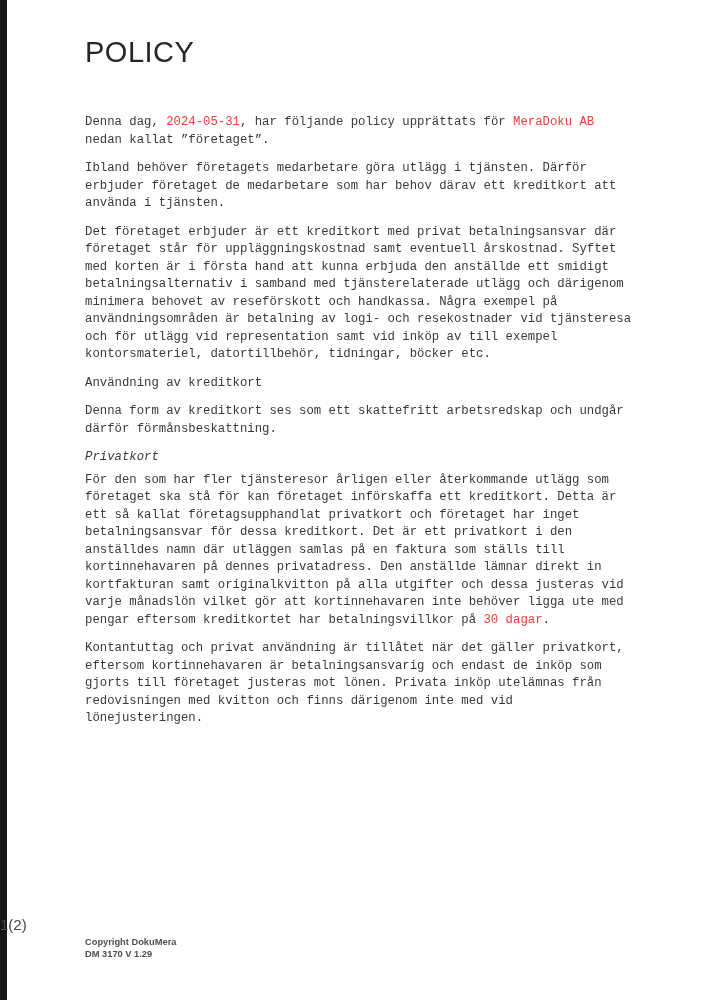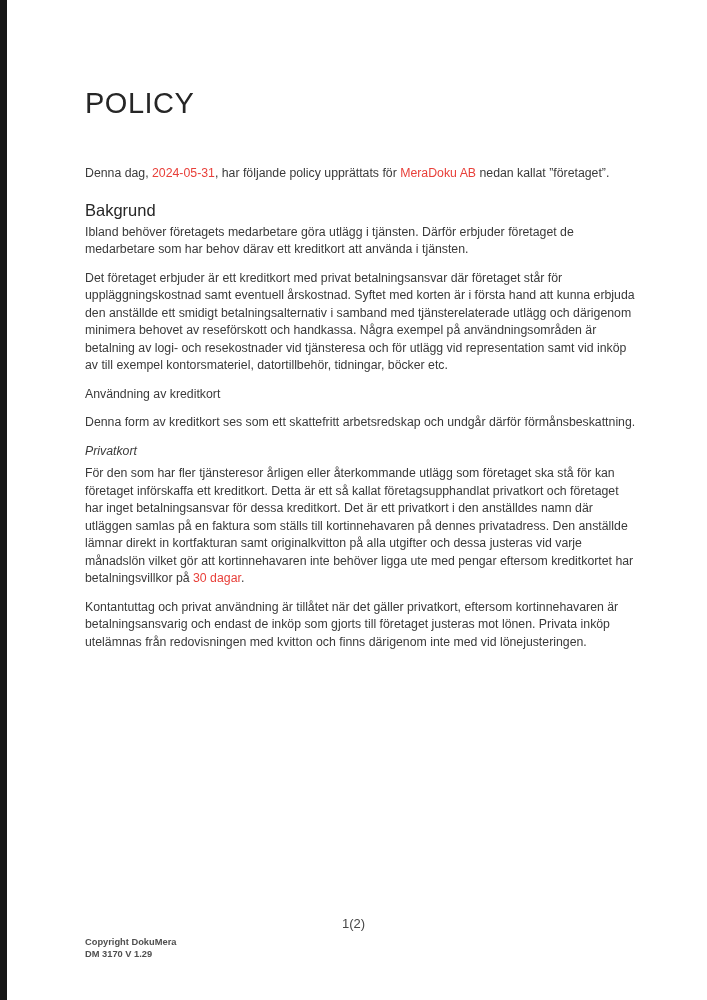--- a/index.html
+++ b/index.html
@@ -11,70 +11,70 @@
     overflow: hidden;
   }
   .edge-strip {
     position: absolute; left: 0; top: 0;
     width: 7px; height: 1000px;
     background: var(--edge, #161616);
   }
   .content {
     position: absolute; left: 85px; top: 0;
     width: 552px;
-    padding-top: 87px;
+    padding-top: 36px;
   }
   .doc-title {
     font-size: 29px; line-height: 32px;
     font-weight: 400; letter-spacing: 0.5px;
     color: var(--heading, #262626);
     margin: 0;
   }
   .doc-subtitle {
     font-size: 12.5px; letter-spacing: 1.3px;
     color: var(--body, #3a3a3a);
     margin-top: 6px;
   }
   .para {
     font-size: 12.3px; line-height: 17.5px;
     color: var(--body, #3a3a3a);
     margin: 0 0 11px 0;
+    font-family: Liberation Mono, monospace;
   }
   .intro { margin-top: 46px; }
   .h2 {
     font-size: 16.5px; line-height: 22px;
     font-weight: 400;
     color: var(--heading, #262626);
     margin: 16px 0 3px 0;
   }
   .subheading { margin-top: 2px; }
   .italic { font-style: italic; margin-bottom: 5px; }
   .red { color: var(--accent, #e8403a); }
   .page-number {
     position: absolute; top: 916px; left: 0;
-    width: 707px; text-align: center;
-    font-size: 13px; color: #474747;
+    width: 707px; text-align: left;
+    font-size: 15px; color: #474747;
   }
   .copyright {
     position: absolute; left: 85px; top: 937px;
     font-size: 9.3px; line-height: 11.5px;
     color: var(--footer, #4f4f4f);
     font-weight: bold;
   }
 </style>
 </head>
 <body>
 
 <div class="edge-strip"></div>
 
 <div class="content">
   <h1 class="doc-title">POLICY</h1>
   <main>
       <p class="para intro"><span>Denna dag, </span><span class="red">2024-05-31</span><span>, har följande policy upprättats för </span><span class="red">MeraDoku AB</span><span> nedan kallat ”företaget”.</span></p>
-      <h2 class="h2">Bakgrund</h2>
       <p class="para"><span>Ibland behöver företagets medarbetare göra utlägg i tjänsten. Därför erbjuder företaget de medarbetare som har behov därav ett kreditkort att använda i tjänsten.</span></p>
       <p class="para"><span>Det företaget erbjuder är ett kreditkort med privat betalningsansvar där företaget står för uppläggningskostnad samt eventuell årskostnad. Syftet med korten är i första hand att kunna erbjuda den anställde ett smidigt betalningsalternativ i samband med tjänsterelaterade utlägg och därigenom minimera behovet av reseförskott och handkassa. Några exempel på användningsområden är betalning av logi- och resekostnader vid tjänsteresa och för utlägg vid representation samt vid inköp av till exempel kontorsmateriel, datortillbehör, tidningar, böcker etc.</span></p>
       <p class="para subheading">Användning av kreditkort</p>
       <p class="para"><span>Denna form av kreditkort ses som ett skattefritt arbetsredskap och undgår därför förmånsbeskattning.</span></p>
       <p class="para italic">Privatkort</p>
       <p class="para"><span>För den som har fler tjänsteresor årligen eller återkommande utlägg som företaget ska stå för kan företaget införskaffa ett kreditkort. Detta är ett så kallat företagsupphandlat privatkort och företaget har inget betalningsansvar för dessa kreditkort. Det är ett privatkort i den anställdes namn där utläggen samlas på en faktura som ställs till kortinnehavaren på dennes privatadress. Den anställde lämnar direkt in kortfakturan samt originalkvitton på alla utgifter och dessa justeras vid varje månadslön vilket gör att kortinnehavaren inte behöver ligga ute med pengar eftersom kreditkortet har betalningsvillkor på </span><span class="red">30 dagar</span><span>.</span></p>
       <p class="para"><span>Kontantuttag och privat användning är tillåtet när det gäller privatkort, eftersom kortinnehavaren är betalningsansvarig och endast de inköp som gjorts till företaget justeras mot lönen. Privata inköp utelämnas från redovisningen med kvitton och finns därigenom inte med vid lönejusteringen.</span></p>
     </main>
 </div>
 

